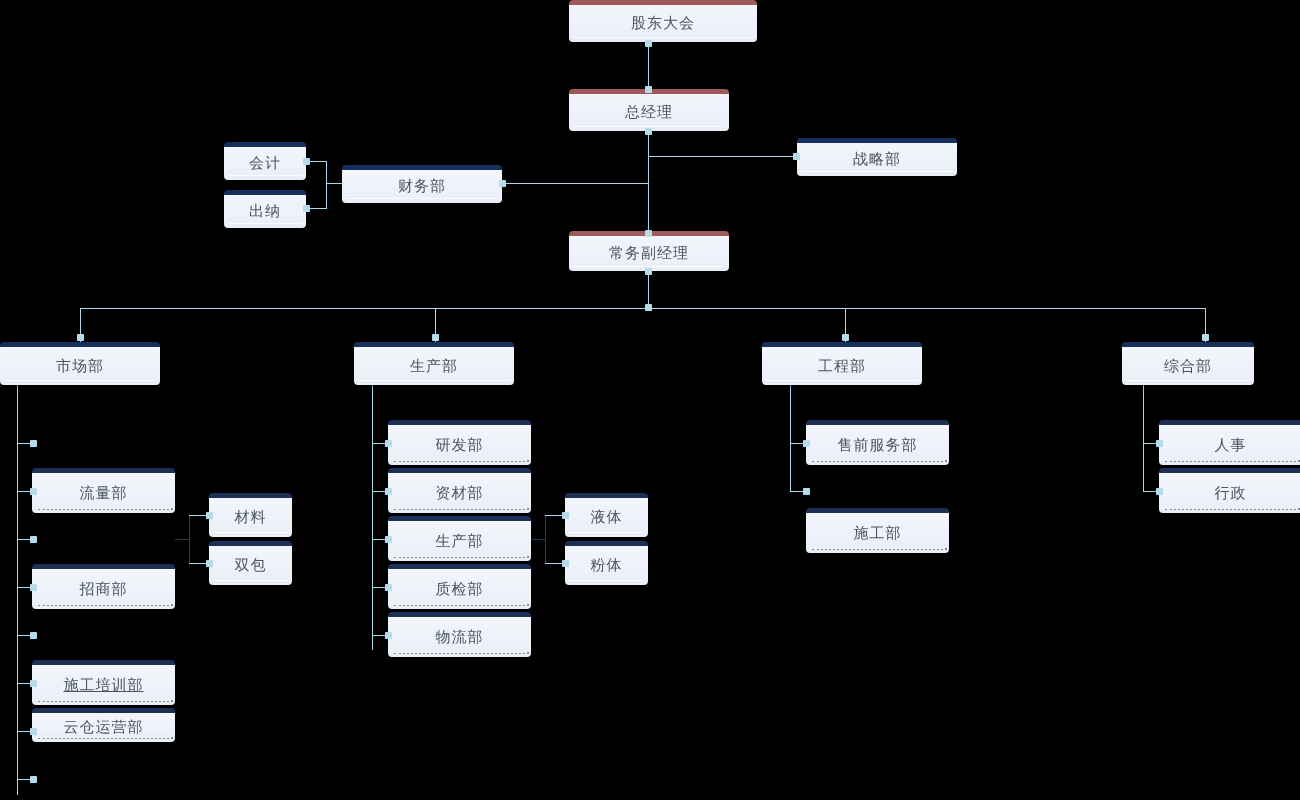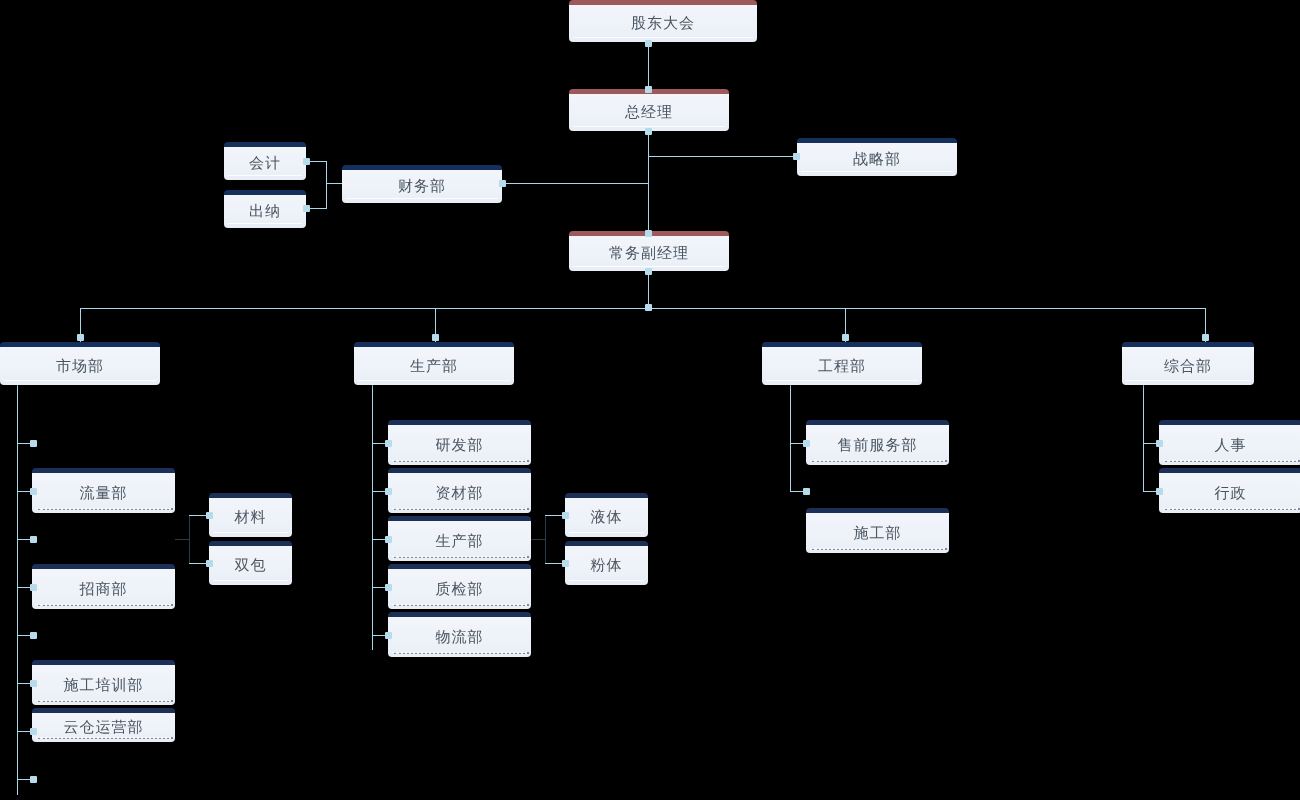--- a/index.html
+++ b/index.html
@@ -220,21 +220,21 @@
   <div class="node navy" style="left:1122px; top:342px; width:132px; height:43px;">
     <span class="cap">综合部</span>
   </div>
 
   <div class="node navy2 dotted" style="left:32px; top:468px; width:143px; height:45px;">
     <span class="cap">流量部</span>
   </div>
   <div class="node navy2 dotted" style="left:32px; top:564px; width:143px; height:45px;">
     <span class="cap">招商部</span>
   </div>
-  <div class="node navy2 dotted" style="left:32px; top:660px; width:143px; height:45px;">
+  <div class="node navy2 dotted" style="left:32px; top:660px; width:143px; height:45px;text-decoration:underline;">
     <span class="cap">施工培训部</span>
   </div>
   <div class="node navy2 dotted" style="left:32px; top:708px; width:143px; height:34px;">
     <span class="cap">云仓运营部</span>
   </div>
 
   <div class="node navy2" style="left:209px; top:493px; width:83px; height:44px;">
     <span class="cap">材料</span>
   </div>
   <div class="node navy2" style="left:209px; top:541px; width:83px; height:44px;">

